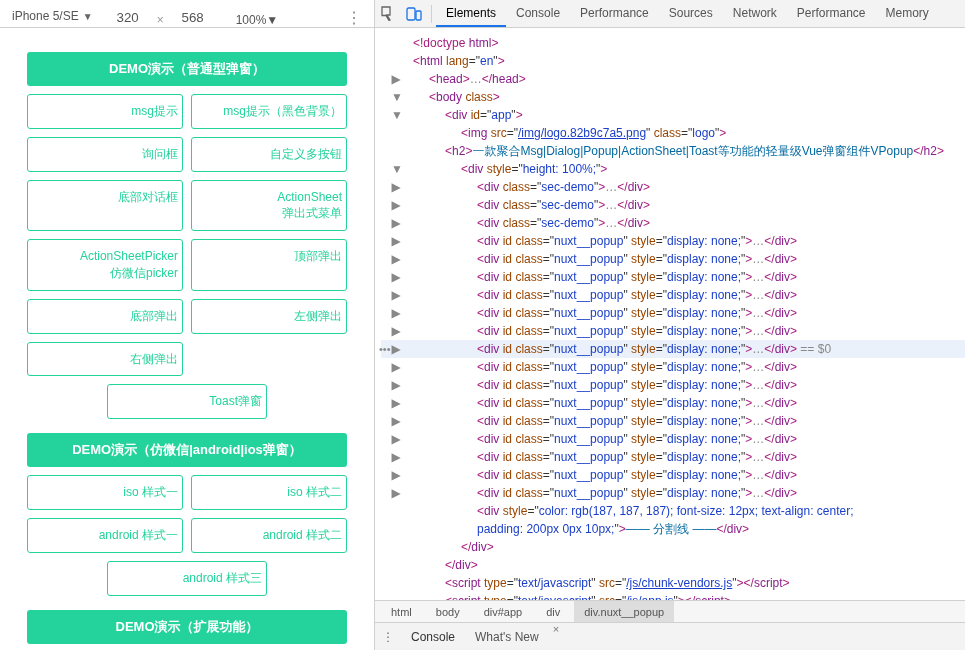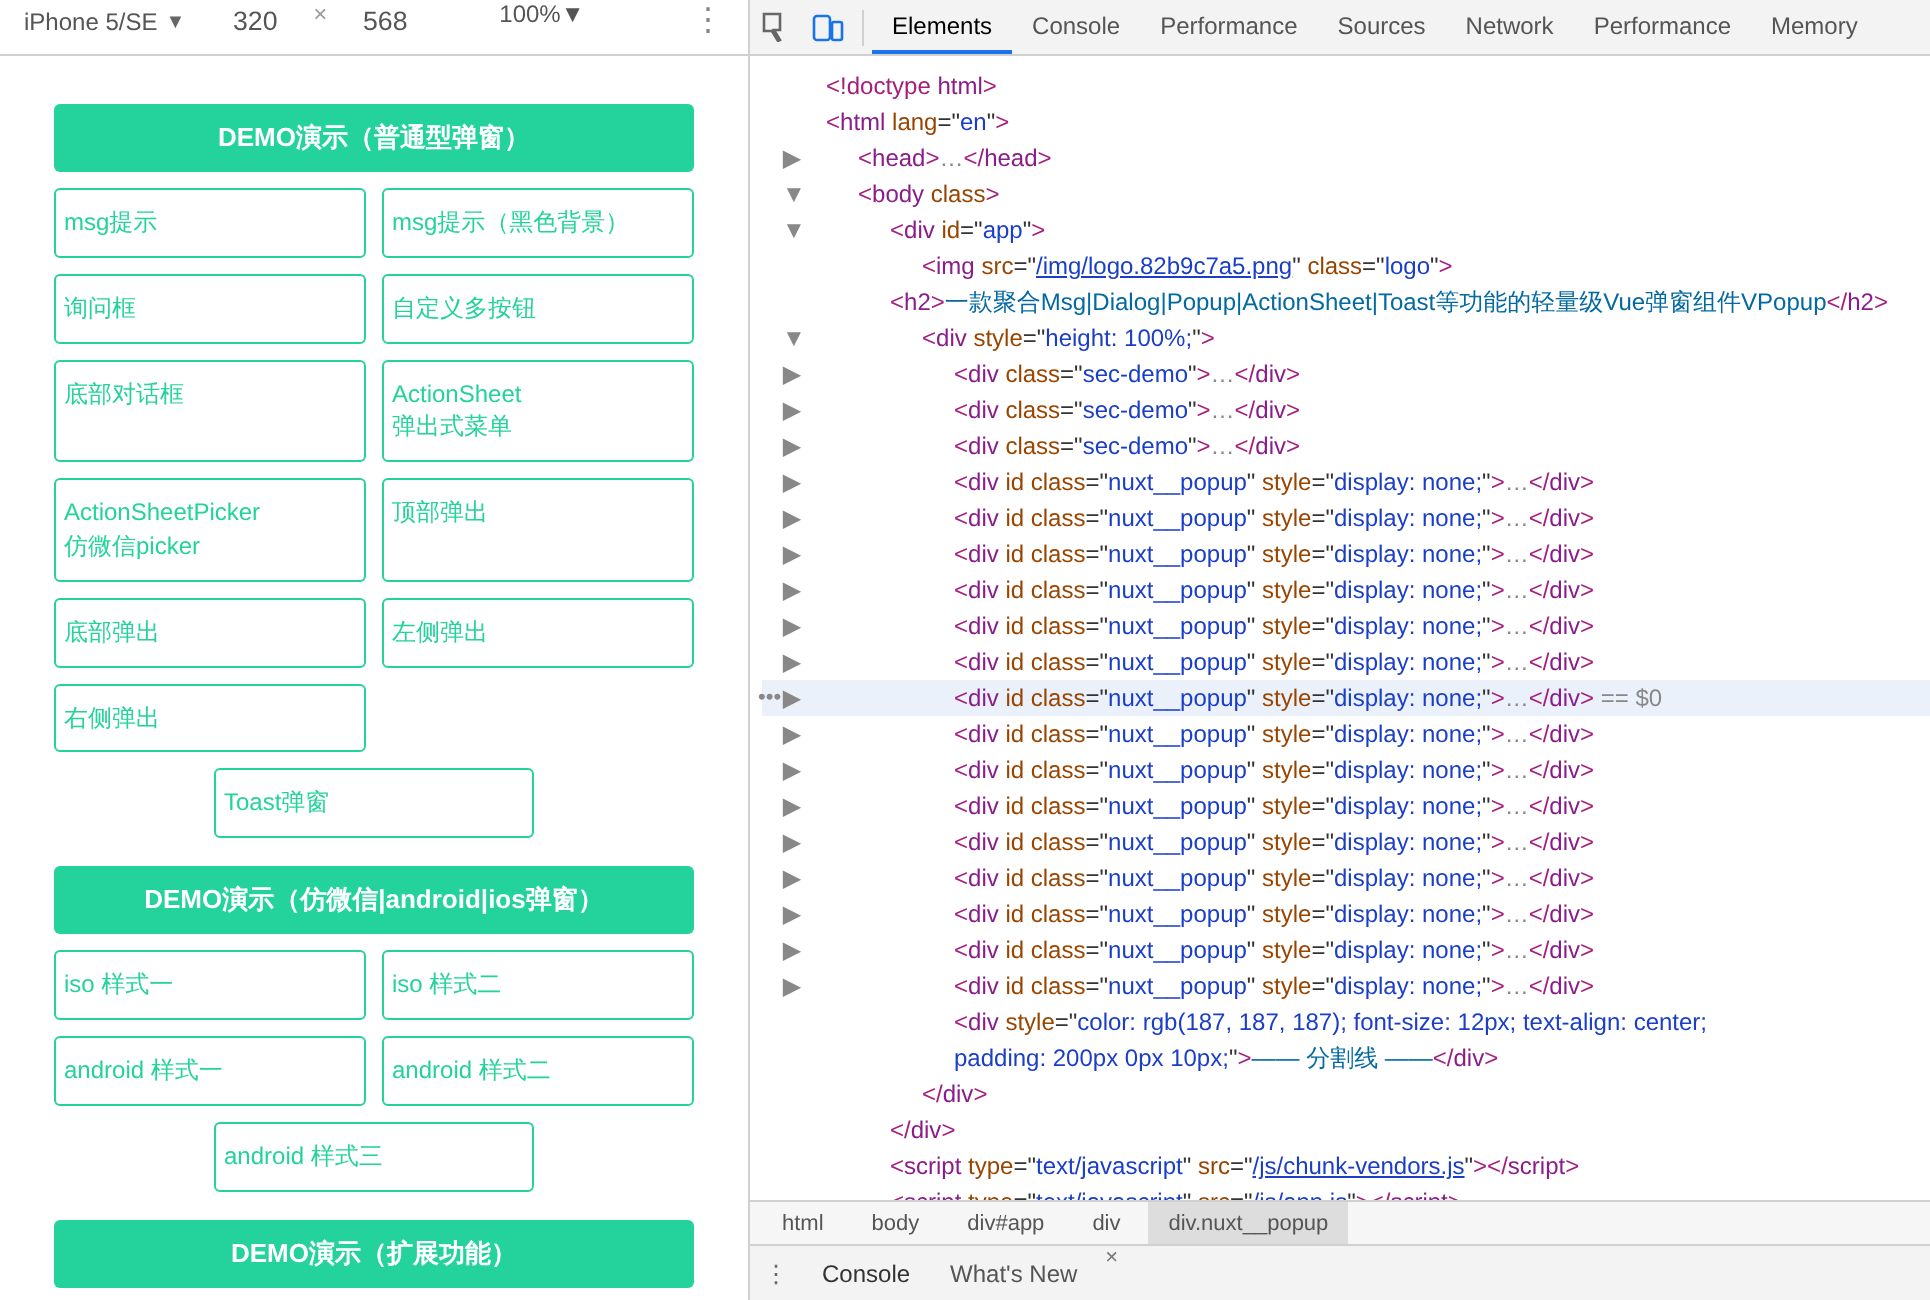--- a/index.html
+++ b/index.html
@@ -4,33 +4,33 @@
   <style>
     * { box-sizing:border-box; margin:0; padding:0; font-family:Arial,Helvetica,sans-serif }
     body { width:965px; height:650px; background:#fff; overflow:hidden; font-size:12px; color:#333 }
 
     
     .shell { display:flex; width:965px; height:650px }
     .left  { width:375px; border-right:1px solid #d0d0d0; display:flex; flex-direction:column }
     .right { flex:1; display:flex; flex-direction:column; min-width:0 }
 
     
-    .device-bar { height:28px; display:flex; align-items:flex-start; gap:6px; padding:0 6px; border-bottom:1px solid #d0d0d0; background:#fff; color:#555 }
+    .device-bar { height:28px; display:flex; align-items:flex-end; gap:6px; padding:0 6px; border-bottom:1px solid #d0d0d0; background:#fff; color:#555 }
     .device-sel { display:flex; align-items:center; gap:4px; padding:0 6px; height:22px }
     .device-sel .arrow { font-size:10px; color:#666 }
     .dim-in { width:46px; height:20px; border:none; text-align:center; color:#555; background:transparent }
     .device-bar .x { color:#999 }
-    .zoom { margin-left:28px; display:flex; align-items:center; gap:0 }
+    .zoom { margin-left:14px; display:flex; align-items:center; gap:0 }
     .dots3 { margin-left:auto; color:#888; font-size:16px; padding:0 6px }
 
     .viewport { flex:1; background:#fff; padding:24px 26px 10px; overflow:auto }
     .phone { width:320px; margin:0 auto }
     .section-head { background:#24d39b; color:#fff; font-weight:bold; text-align:center; padding:8px 0; font-size:13px; border-radius:3px }
     .btn-grid { padding:8px 0 14px; display:flex; flex-wrap:wrap; gap:8px }
-    .btn { border:1px solid #24d39b; color:#24d39b; background:#fff; text-align:left; padding:8px 4px; font-size:12px; border-radius:3px; cursor:pointer; line-height:1.4 }
+    .btn { border:1px solid #24d39b; color:#24d39b; background:#fff; text-align:right; padding:8px 4px; font-size:12px; border-radius:3px; cursor:pointer; line-height:1.4 }
     .btn.half { width:calc(50% - 4px) }
     .btn.center { width:50%; margin:0 auto }
 
     
     .dt-toolbar { height:28px; display:flex; align-items:center; border-bottom:1px solid #d0d0d0; background:#f3f3f3 }
     .tb-btn { width:26px; height:28px; display:flex; align-items:center; justify-content:center; color:#666 }
     .tb-btn.active { color:#1a73e8 }
     .tb-sep { width:1px; height:18px; background:#d0d0d0; margin:0 4px }
     .flexsp { flex:1 }
     .tabs { display:flex; height:27px }

